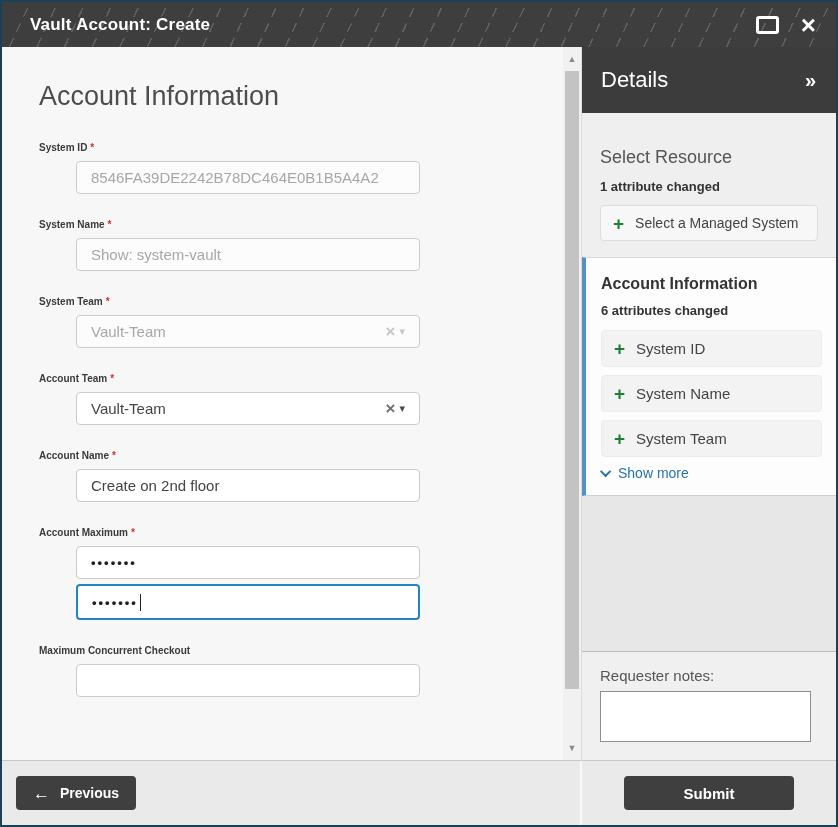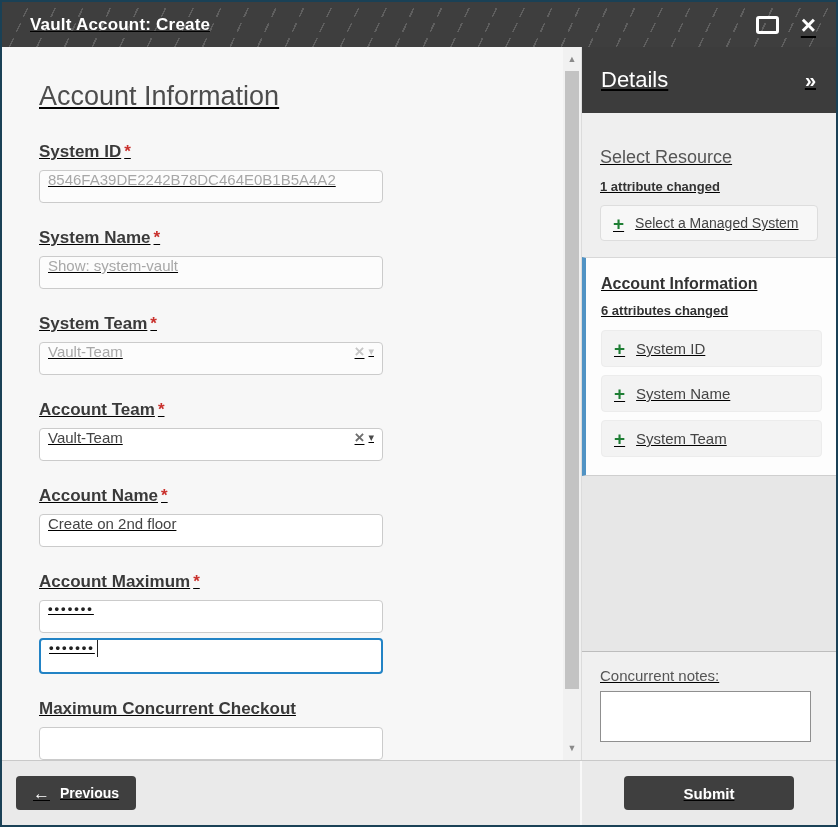--- a/index.html
+++ b/index.html
@@ -1,21 +1,21 @@
 <!DOCTYPE html>
 <html><head>
 <meta charset="utf-8">
 <style>
   * { margin:0; padding:0; box-sizing:border-box; }
   html,body { background:#d8d8d8; font-family:"Liberation Sans", sans-serif; }
 
   .window{
     position:relative; width:838px; height:827px;
     border:2px solid #1a4156; background:#d946ef;
-    display:flex; flex-direction:column; overflow:hidden;text-decoration:underline;
+    display:flex; flex-direction:column; overflow:hidden;
   }
 
   
   .titlebar{
     height:45px; flex:0 0 45px; background-color:#3e3e3e;
     background-image:
       repeating-linear-gradient(0deg, rgba(62,62,62,0) 0 9px, rgba(62,62,62,1) 9px 15px),
       repeating-linear-gradient(115deg, rgba(255,255,255,.17) 0 1.5px, transparent 1.5px 25px);
     display:flex; align-items:center; color:#fff;
   }
@@ -24,26 +24,26 @@
   .btn-maximize{ width:23px; height:18px; border:3px solid #fff; border-radius:3px; margin-right:22px; cursor:pointer; }
   .btn-close{ font-size:26px; font-weight:bold; line-height:1; margin-right:20px; cursor:pointer; }
 
   
   .main{ flex:1 1 auto; display:flex; min-height:0; }
 
   
   .form-pane{ width:561px; flex:0 0 561px; background:#f7f7f7; overflow:hidden; padding:34px 0 0 37px; }
   .form-heading{ font-size:27px; font-weight:400; color:#4d4d4d; margin-bottom:30px; }
   .fgroup{ width:344px; margin-bottom:25px; }
-  .flabel{ display:block; font-size:17px; font-weight:bold; color:#3a3a3a; margin-bottom:8px; }
+  .flabel{ display:block; font-size:10px; font-weight:bold; color:#3a3a3a; margin-bottom:8px; }
   .req{ color:#c9302c; font-weight:bold; margin-left:3px; }
   .tinput{
     width:344px; height:33px; border:1px solid #cbcbcb; border-radius:4px;
-    background:#fff; padding:0 8px; font-size:15px; color:#444;
-    font-family:"Liberation Sans", sans-serif; display:flex; align-items:flex-start;
+    background:#fff; padding:0 14px; font-size:15px; color:#444;
+    font-family:"Liberation Sans", sans-serif; display:flex; align-items:center;margin-left:37px;
   }
   .tinput.dim{ color:#a7a7a7; background:#fcfcfc; }
   .fake-select{ justify-content:space-between; }
   .sel-text{ overflow:hidden; white-space:nowrap; }
   .sel-icons{ display:flex; align-items:center; gap:4px; }
   .icon-x{ font-size:17px; font-weight:bold; color:#6f6f6f; line-height:1; }
   .icon-caret{ font-size:11px; color:#4a4a4a; line-height:1; }
   .dim .icon-x{ color:#c6c6c6; } .dim .icon-caret{ color:#c6c6c6; }
   .pw{ letter-spacing:2px; font-weight:bold; font-size:13px; color:#222; }
   .tinput.focused{ border:2px solid #2283c5; height:36px; margin-top:5px; }
@@ -220,26 +220,30 @@
           <span class="chip-label">System ID</span>
         </div>
         <div class="attr-chip">
           <span class="plus">+</span>
           <span class="chip-label">System Name</span>
         </div>
         <div class="attr-chip">
           <span class="plus">+</span>
           <span class="chip-label">System Team</span>
         </div>
+        <div class="show-more">
+          <span class="chev-down"></span>
+          <span>Show more</span>
+        </div>
       </div>
 
       <div class="details-spacer"></div>
 
       <div class="notes">
-        <div class="notes-label">Concurrent notes:</div>
+        <div class="notes-label">Requester notes:</div>
         <textarea class="notes-area" style=""></textarea>
       </div>
     </div>
   </div>
 
   <div class="footer">
     <div class="footer-left">
       <button class="btn-dark btn-previous">
         <span class="arrow-left">←</span>
         <span>Previous</span>

